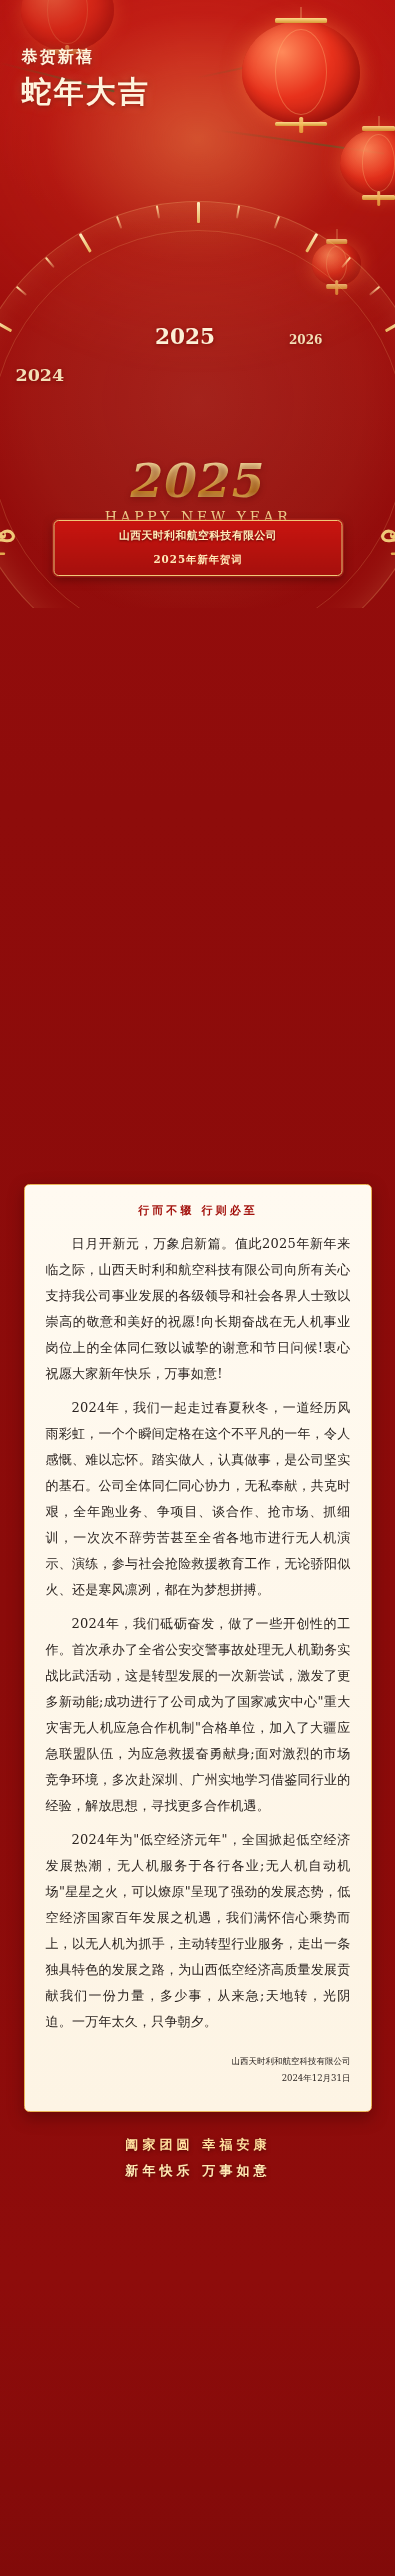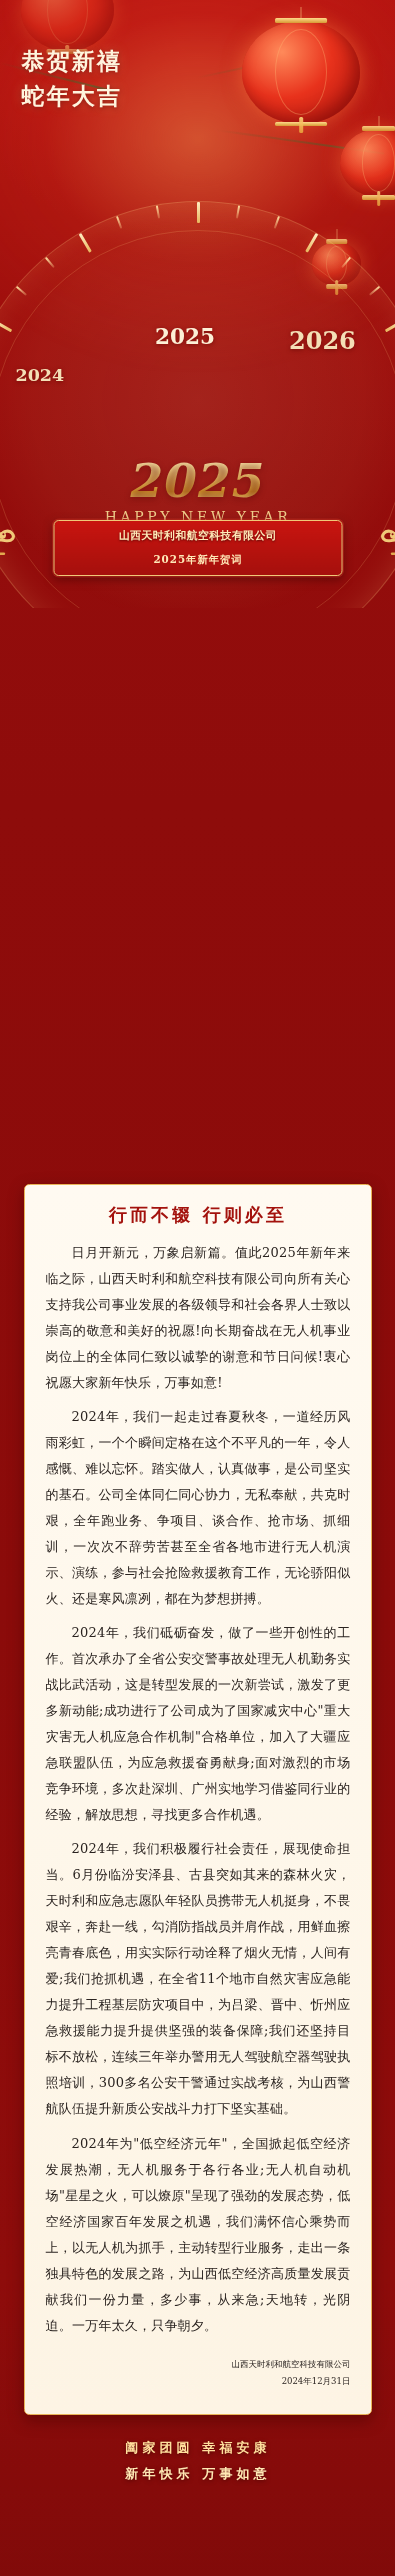--- a/index.html
+++ b/index.html
@@ -108,22 +108,22 @@
     z-index: 6;
   }
   .hero-line1, .hero-line2 {
     font-family: "DejaVu Serif", "Liberation Serif", serif;
     font-weight: bold;
     color: #fff4dd;
     letter-spacing: 2.1px;
     text-shadow: 0 1px 5.2px rgba(120,10,8,0.85), 0 0 10.3px rgba(255,190,120,0.35);
     line-height: 1.25;
   }
-  .hero-line1 { font-size: 23px; }
-  .hero-line2 { font-size: 23px; margin-top: 6.2px; }
+  .hero-line1 { font-size: 16px; }
+  .hero-line2 { font-size: 30px; margin-top: 6.2px; }
 
   
   .dial {
     position: absolute;
     left: 50%;
     top: 201px;
     width: 474px;
     height: 474px;
     transform: translateX(-50%);
     border-radius: 50%;
@@ -155,21 +155,21 @@
   .year-label {
     position: absolute;
     font-family: "DejaVu Serif", "Liberation Serif", serif;
     font-weight: bold;
     color: #fdf0d6;
     text-shadow: 0 1px 4.1px rgba(110,10,8,0.8);
     z-index: 7;
   }
   .y-2024 { left: 15.5px;  top: 365px; font-size: 17.5px; color: #f4dfb6; }
   .y-2025 { left: 155px; top: 324px; font-size: 21.6px; }
-  .y-2026 { left: 289px; top: 326px; font-size: 24px; color: #f4dfb6; }
+  .y-2026 { left: 289px; top: 333px; font-size: 12px; color: #f4dfb6; }
 
   
   .big-year {
     position: absolute;
     left: 50%;
     top: 453px;
     transform: translateX(-50%);
     z-index: 8;
     text-align: center;
     width: 100%;
@@ -248,21 +248,21 @@
     width: 348px;
     background: linear-gradient(180deg, #fffaf1 0%, #fdf4e4 100%);
     border: 1.5px solid #e8b458;
     border-radius: 5.2px;
     box-shadow: 0 5.2px 15.5px rgba(60,4,3,0.45);
     padding: 17.5px 20.6px 24px;
   }
   .card-head {
     text-align: center;
     font-family: "DejaVu Serif", "Liberation Serif", serif;
-    font-size: 18px;
+    font-size: 11px;
     font-weight: bold;
     color: #a3120d;
     letter-spacing: 3.1px;
     margin-bottom: 13.4px;
   }
   .card p {
     margin: 0 0 8.2px;
     font-family: "DejaVu Serif", "Liberation Serif", serif;
     font-size: 13px;
     line-height: 2.0;
@@ -380,21 +380,20 @@
       <div class="t1">山西天时利和航空科技有限公司</div>
       <div class="t2">2025年新年贺词</div>
     </div>
   </div>
 
   <div class="card">
     <div class="card-head">行而不辍 行则必至</div>
     <p>日月开新元，万象启新篇。值此2025年新年来临之际，山西天时利和航空科技有限公司向所有关心支持我公司事业发展的各级领导和社会各界人士致以崇高的敬意和美好的祝愿!向长期奋战在无人机事业岗位上的全体同仁致以诚挚的谢意和节日问候!衷心祝愿大家新年快乐，万事如意!</p>
     <p>2024年，我们一起走过春夏秋冬，一道经历风雨彩虹，一个个瞬间定格在这个不平凡的一年，令人感慨、难以忘怀。踏实做人，认真做事，是公司坚实的基石。公司全体同仁同心协力，无私奉献，共克时艰，全年跑业务、争项目、谈合作、抢市场、抓细训，一次次不辞劳苦甚至全省各地市进行无人机演示、演练，参与社会抢险救援教育工作，无论骄阳似火、还是寒风凛冽，都在为梦想拼搏。</p>
     <p>2024年，我们砥砺奋发，做了一些开创性的工作。首次承办了全省公安交警事故处理无人机勤务实战比武活动，这是转型发展的一次新尝试，激发了更多新动能;成功进行了公司成为了国家减灾中心"重大灾害无人机应急合作机制"合格单位，加入了大疆应急联盟队伍，为应急救援奋勇献身;面对激烈的市场竞争环境，多次赴深圳、广州实地学习借鉴同行业的经验，解放思想，寻找更多合作机遇。</p>
-    <p>2024年，我们积极履行社会责任，展现使命担当。6月份临汾安泽县、古县突如其来的森林火灾，天时利和应急志愿队年轻队员携带无人机挺身，不畏艰辛，奔赴一线，勾消防指战员并肩作战，用鲜血擦亮青春底色，用实实际行动诠释了烟火无情，人间有爱;我们抢抓机遇，在全省11个地市自然灾害应急能力提升工程基层防灾项目中，为吕梁、晋中、忻州应急救援能力提升提供坚强的装备保障;我们还坚持目标不放松，连续三年举办警用无人驾驶航空器驾驶执照培训，300多名公安干警通过实战考核，为山西警航队伍提升新质公安战斗力打下坚实基础。</p>
     <p>2024年为"低空经济元年"，全国掀起低空经济发展热潮，无人机服务于各行各业;无人机自动机场"星星之火，可以燎原"呈现了强劲的发展态势，低空经济国家百年发展之机遇，我们满怀信心乘势而上，以无人机为抓手，主动转型行业服务，走出一条独具特色的发展之路，为山西低空经济高质量发展贡献我们一份力量，多少事，从来急;天地转，光阴迫。一万年太久，只争朝夕。</p>
     <div class="sign">
       <div>山西天时利和航空科技有限公司</div>
       <div>2024年12月31日</div>
     </div>
   </div>
 
   <div class="footer">
     <div class="f-line second">阖家团圆  幸福安康</div>
     <div class="f-line">新年快乐  万事如意</div>

